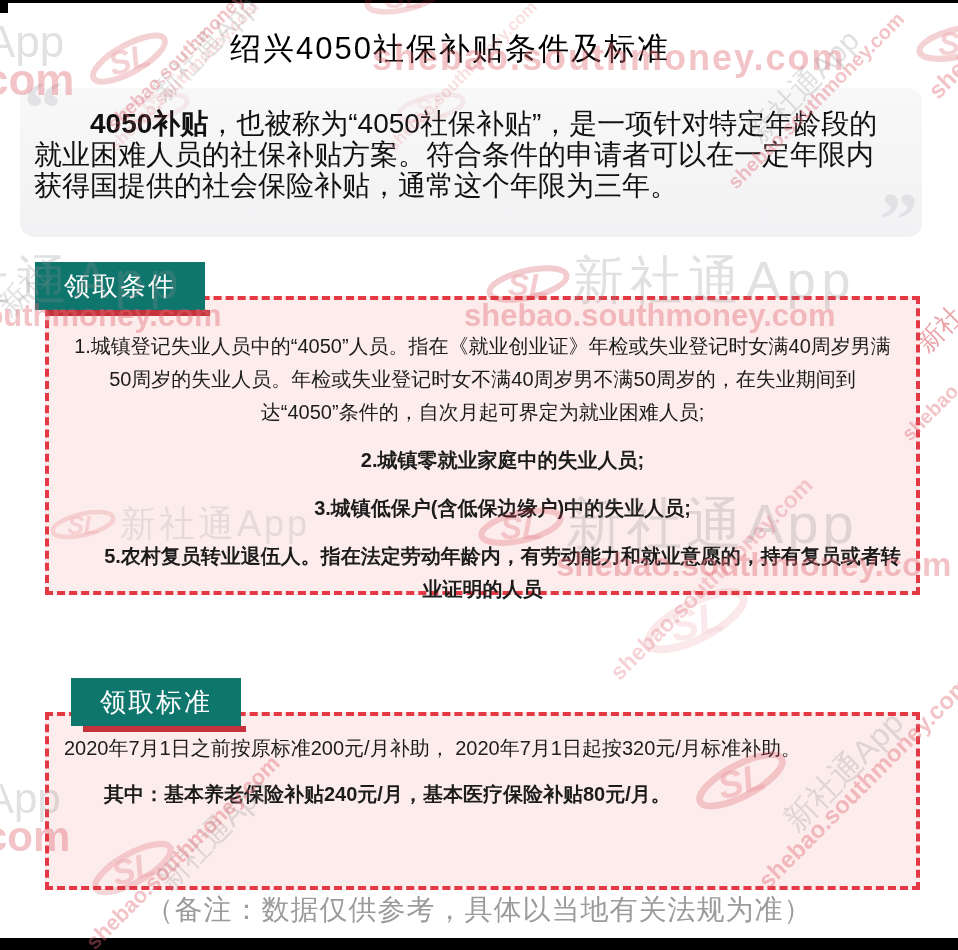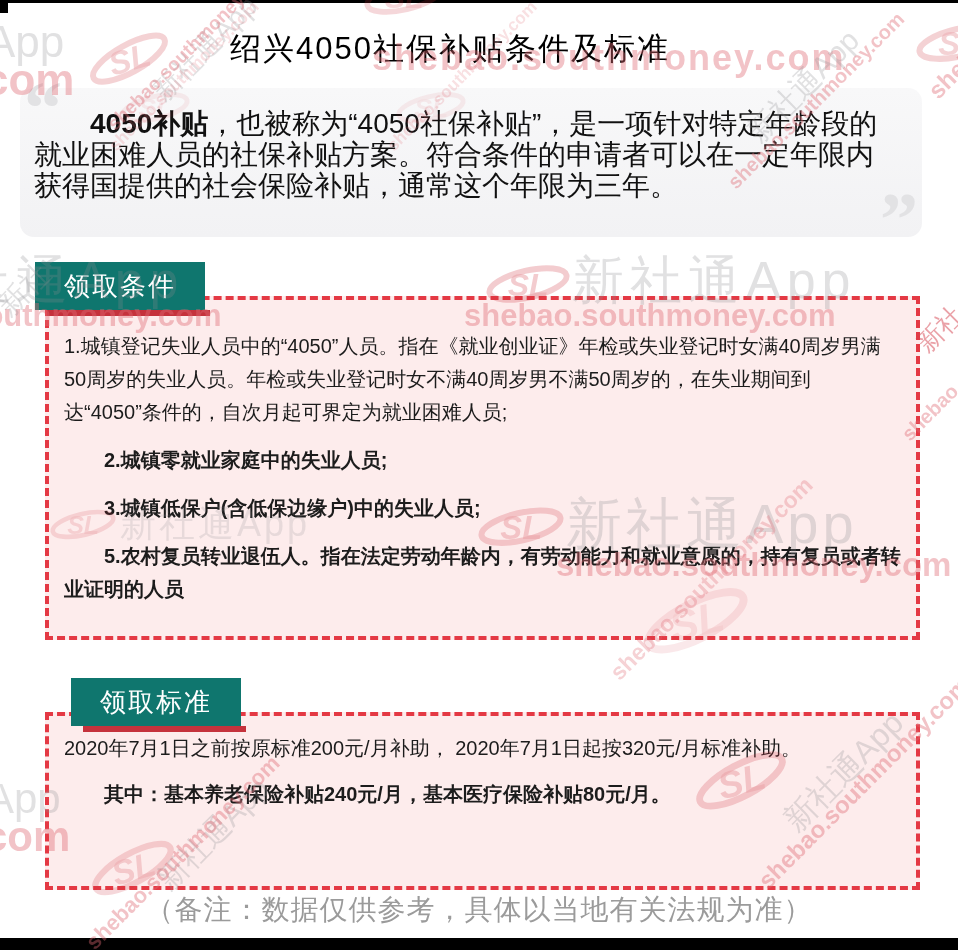--- a/index.html
+++ b/index.html
@@ -45,21 +45,21 @@
   }
   .label-1{top:262px;}
   .label-2{top:678px;margin-left:36px;}
 
   .panel{
     position:absolute;left:45px;width:875px;box-sizing:border-box;
     background:#fdecec;border:4px dashed #e43944;
     padding:30px 15px 0 15px;z-index:1;
     font-size:20px;line-height:33px;color:#1c1c1c;
   }
-  .panel-1{top:296px;height:344px;}
+  .panel-1{top:296px;height:299px;text-align:center;}
   .panel-2{top:712px;height:178px;padding-top:16px;}
   .panel p{margin:0 0 15px 0;}
   .panel-2 p{margin:0 0 13px 0;}
   .panel p.indent{text-indent:2em;font-weight:bold;}
 
   .footer-note{
     position:absolute;left:0;top:891px;width:958px;margin:0;
     text-align:center;font-size:28px;color:#9b9b9b;letter-spacing:1px;
   }
 

